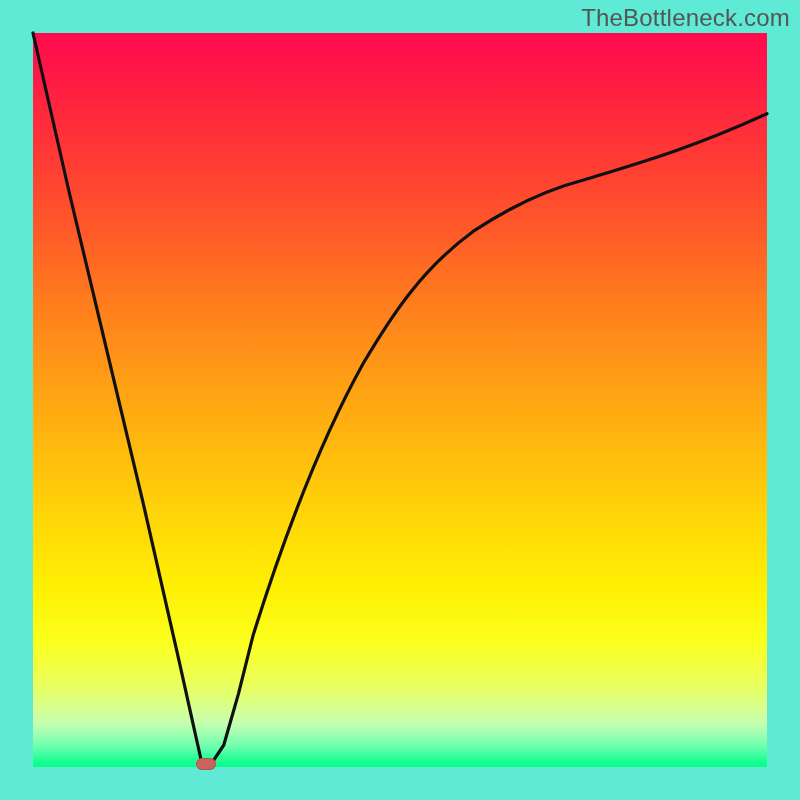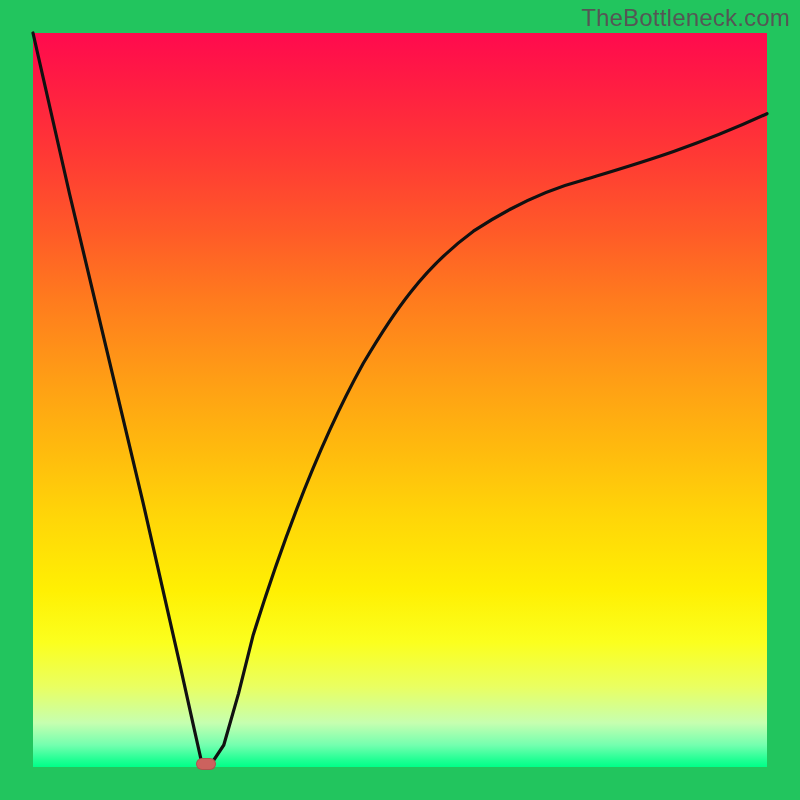--- a/index.html
+++ b/index.html
@@ -8,21 +8,21 @@
     width: 800px;
     height: 800px;
     background: #000;
     font-family: Arial, Helvetica, sans-serif;
     overflow: hidden;
   }
   .frame {
     position: relative;
     width: 800px;
     height: 800px;
-    background: #22c55e;
+    background: #5eead4;
   }
   .watermark {
     position: absolute;
     top: 4px;
     right: 10px;
     color: #555;
     font-size: 24px;
     font-weight: 500;
     user-select: none;
     letter-spacing: 0.2px;

